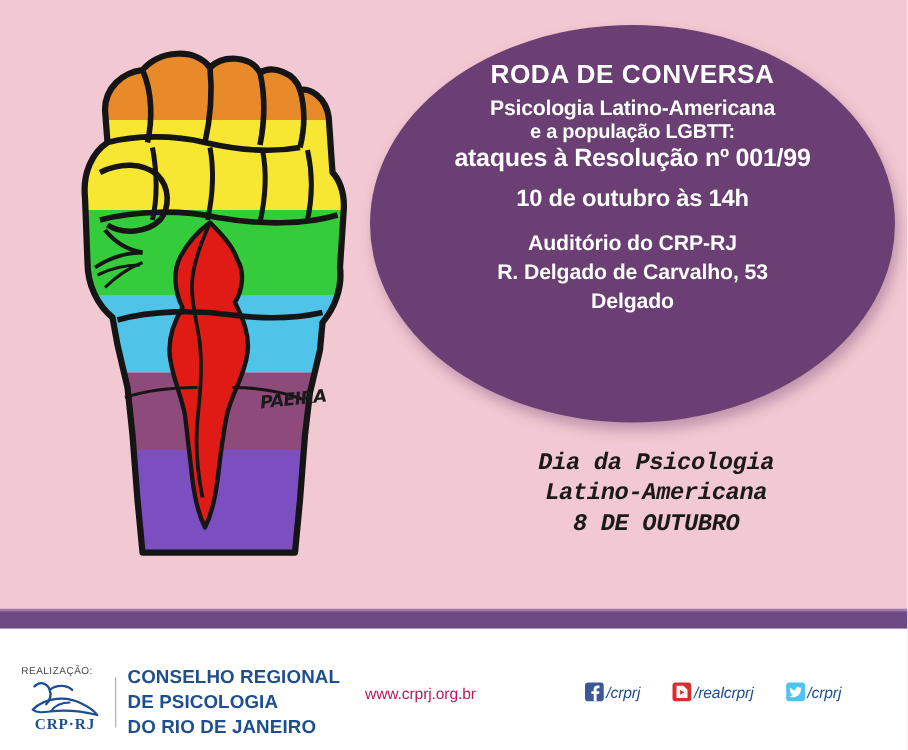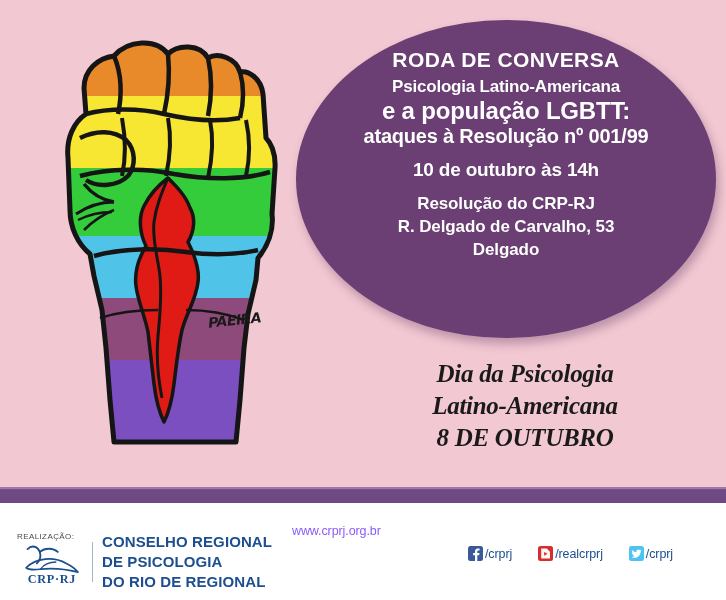--- a/index.html
+++ b/index.html
@@ -97,39 +97,39 @@
   .ell-line {
     color: #ffffff;
     font-family: "Liberation Sans", sans-serif;
     font-weight: bold;
     line-height: 1.18;
     white-space: nowrap;
     text-shadow: 0 0 1px rgba(0,0,0,0.15);
   }
   .title-main   { font-size: 21px; letter-spacing: .4px; margin-bottom: 4px; }
   .title-sub    { font-size: 17px; letter-spacing: -.2px; }
-  .title-sub2   { font-size: 24px; letter-spacing: -.2px; }
+  .title-sub2   { font-size: 16px; letter-spacing: -.2px; }
   .title-sub3   { font-size: 20px; letter-spacing: -.2px; margin-bottom: 10px; text-align: right; }
   .date-line    { font-size: 19px; letter-spacing: -.2px; margin-bottom: 12px; }
   .venue-line   { font-size: 17px; letter-spacing: -.1px; line-height: 1.35; }
 
   
   .brush-block {
     position: absolute;
     left: 340px;
     top: 358px;
     width: 370px;
     text-align: center;
     color: #1a1a1a;
   }
   .brush-line {
-    font-family: Liberation Serif, serif;
+    font-family: Liberation Mono, monospace;
     font-weight: bold;
     font-style: italic;
-    font-size: 25px;
+    font-size: 19px;
     line-height: 1.28;
     letter-spacing: -0.3px;
     white-space: nowrap;
   }
 
   
   .footer {
     position: absolute;
     left: 0;
     top: 503px;
@@ -174,43 +174,44 @@
     font-size: 15px;
     line-height: 1.32;
     color: #1d4e8f;
     letter-spacing: .1px;
     white-space: nowrap;
   }
 
   .site-url {
     position: absolute;
     left: 292px;
-    top: 524px;
+    top: 548px;
     font-family: "Liberation Sans", sans-serif;
     font-size: 12.5px;
-    color: #8b5cf6;
+    color: #be185d;
     letter-spacing: -.1px;
   }
 
   .social-row {
     position: absolute;
     left: 468px;
     top: 546px;
     display: flex;
     align-items: center;
     gap: 26px;
   }
   .social-item {
     display: flex;
     align-items: center;
     font-family: "Liberation Sans", sans-serif;
     font-size: 12.5px;
     color: #1d4e8f;
     letter-spacing: -.1px;
     white-space: nowrap;
+    font-style: italic;
   }
   .social-icon {
     width: 15px;
     height: 15px;
     border-radius: 2.5px;
     margin-right: 2px;
     display: flex;
     align-items: center;
     justify-content: center;
     flex: 0 0 auto;
@@ -302,21 +303,21 @@
   </div>
 
   <div class="signature">PAEIRA</div>
 
   <div class="ellipse">
     <div class="ell-line title-main">RODA DE CONVERSA</div>
     <div class="ell-line title-sub">Psicologia Latino-Americana</div>
     <div class="ell-line title-sub2">e a população LGBTT:</div>
     <div class="ell-line title-sub3">ataques à Resolução nº 001/99</div>
     <div class="ell-line date-line">10 de outubro às 14h</div>
-    <div class="ell-line venue-line">Resolução do CRP-RJ</div>
+    <div class="ell-line venue-line">Auditório do CRP-RJ</div>
     <div class="ell-line venue-line">R. Delgado de Carvalho, 53</div>
     <div class="ell-line venue-line">Delgado</div>
   </div>
 
   <div class="brush-block">
     <div class="brush-line">Dia da Psicologia</div>
     <div class="brush-line">Latino-Americana</div>
     <div class="brush-line">8 DE OUTUBRO</div>
   </div>
 
@@ -334,21 +335,21 @@
         <path d="M14,40 C28,26 52,24 70,34 C78,38 83,42 86,46
                  C70,42 50,40 34,42 C26,43 19,44 14,40 Z" fill="none" stroke="#1d4e8f" stroke-width="2.4" stroke-linejoin="round"></path>
         <path d="M34,42 C38,36 46,32 56,32" fill="none" stroke="#1d4e8f" stroke-width="2"></path>
         <text x="50" y="61" text-anchor="middle" font-family="'Liberation Serif', serif" font-size="17" font-weight="bold" letter-spacing="1" fill="#1d4e8f">CRP·RJ</text>
       </svg>
     </div>
     <div class="logo-rule"></div>
     <div class="logo-text">
       <div>CONSELHO REGIONAL</div>
       <div>DE PSICOLOGIA</div>
-      <div>DO RIO DE REGIONAL</div>
+      <div>DO RIO DE JANEIRO</div>
     </div>
   </div>
 
   <div class="site-url">www.crprj.org.br</div>
 
   <div class="social-row">
     <div class="social-item">
       <span class="social-icon ic-fb">
         <svg width="15" height="15" viewBox="0 0 15 15" xmlns="http://www.w3.org/2000/svg">
           <path d="M9.3,15 V9.2 h1.9 l0.3,-2.2 H9.3 V5.6 c0,-0.64 0.18,-1.08 1.1,-1.08 h1.17 V2.56

